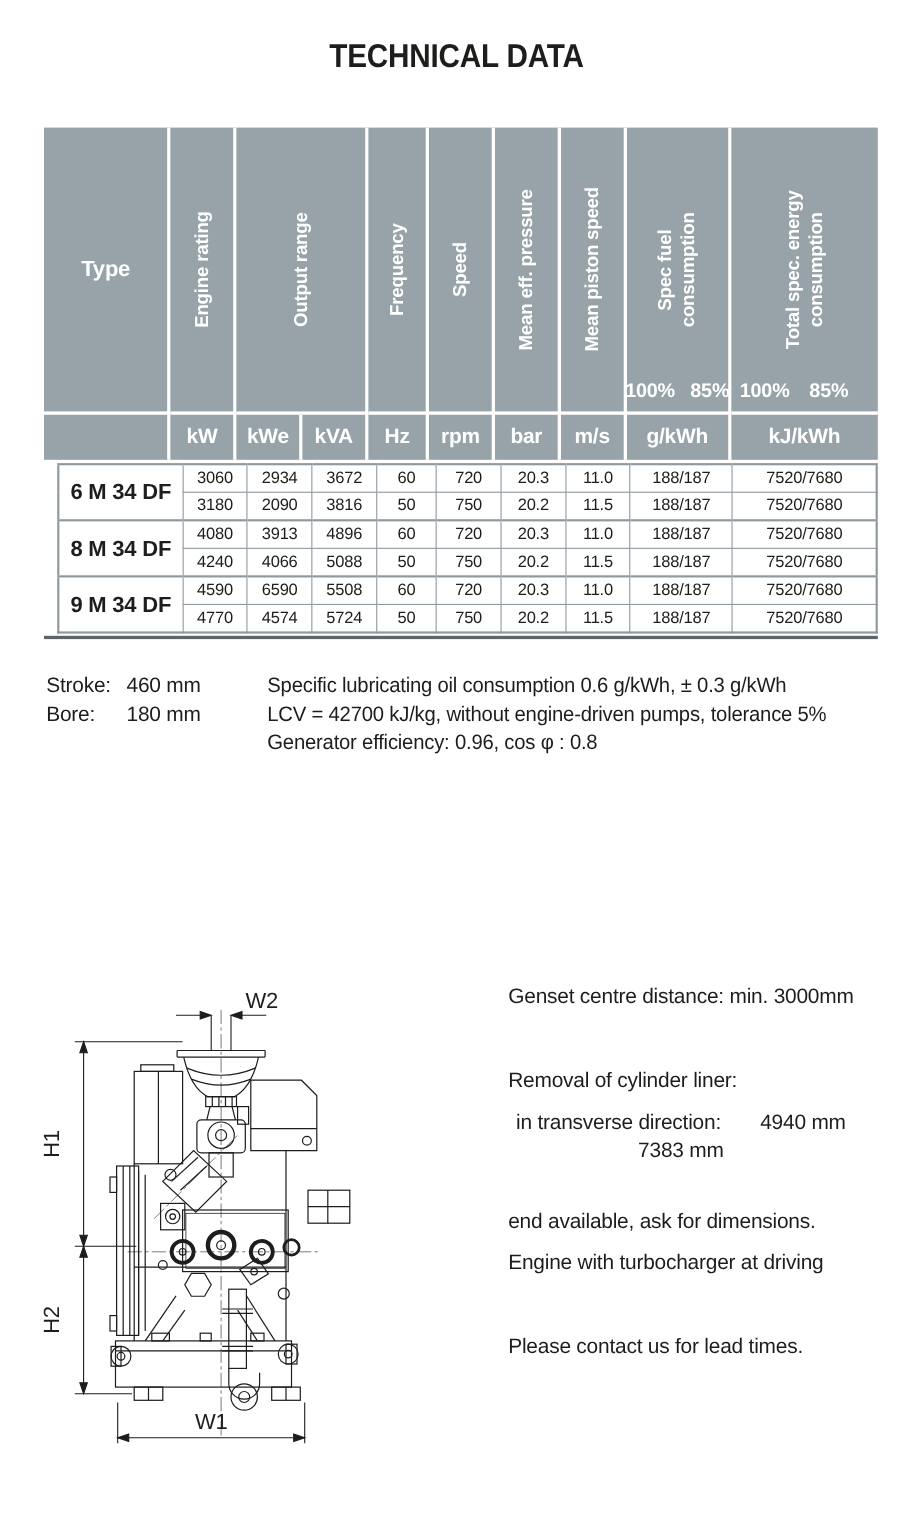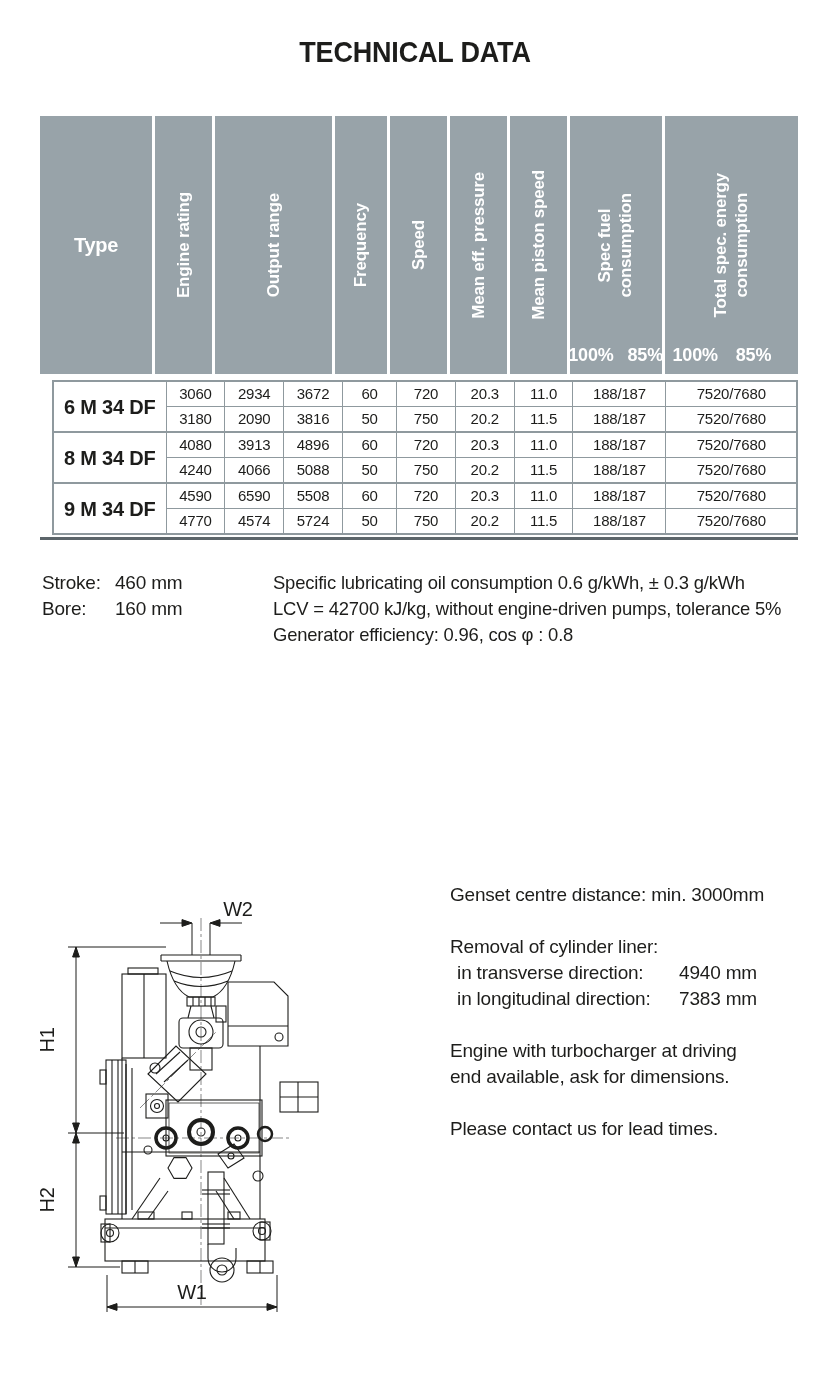--- a/index.html
+++ b/index.html
@@ -48,31 +48,31 @@
   .data-block { margin-top:3px; border-bottom:3px solid #5c656a; padding-bottom:2px;padding-left:12px; }
   .data-table { border-collapse:collapse; border:2px solid #8f999e; }
   .data-table td {
     border:1px solid #8f999e; height:24px; padding:0;
     text-align:center; font-size:15px; line-height:24px; background:#fff;
   }
   .data-table tr.gstart td { border-top:2px solid #8f999e; }
   .data-table td.type-cell { font-weight:bold; font-size:20px; }
 
   
-  .notes { display:flex; margin:30px 0 0 42px; white-space:nowrap;gap:30px; }
+  .notes { display:flex; margin:30px 0 0 42px; white-space:nowrap; }
   .notes-left { width:201px; }
   .note-pair { display:flex; font-size:19px; line-height:26px; }
   .note-pair .lbl { width:73px; }
   .notes-right { font-size:19px; line-height:26px; transform:scaleX(0.97); transform-origin:0 0; }
   .notes-right p { margin:0; }
 
   
   .drawing { position:absolute; left:28px; top:876px; }
   .info { position:absolute; left:450px; top:882px; font-size:19px; line-height:26px; white-space:nowrap; }
-  .info p { margin:0; }
+  .info p { margin:12px; }
   .info .gap { height:26px; }
   .dim-row { display:flex;justify-content:center; }
   .dim-row .dlbl { width:222px; }
 </style>
 </head>
 <body>
 
 <div class="page">
 
   <h1 class="title">TECHNICAL DATA</h1>
@@ -156,20 +156,32 @@
                 <div class="vlabel">
             <span>Total spec. energy</span>
             <span>consumption</span>
           </div>
               </div>
           <div class="load-strip left-lean">
             <span>100%</span>
                 <span>85%</span>
           </div>
         </th>
+      </tr>
+      <tr class="units">
+        <th></th>
+        <th>kW</th>
+        <th>kWe</th>
+        <th>kVA</th>
+        <th>Hz</th>
+        <th>rpm</th>
+        <th>bar</th>
+        <th>m/s</th>
+        <th>g/kWh</th>
+        <th>kJ/kWh</th>
       </tr>
     </tbody>
       </table>
 
     <div class="data-block">
       <table class="data-table">
         <colgroup>
           <col style="width:15.2%">
             <col style="width:7.9%">
             <col style="width:7.9%">
@@ -257,21 +269,21 @@
   </div>
 
   <div class="notes">
     <div class="notes-left">
       <div class="note-pair">
         <span class="lbl">Stroke:</span>
         <span>460 mm</span>
       </div>
       <div class="note-pair">
         <span class="lbl">Bore:</span>
-        <span>160 mm</span>
+        <span>180 mm</span>
       </div>
     </div>
     <div class="notes-right">
       <p>Specific lubricating oil consumption 0.6 g/kWh, ± 0.3 g/kWh</p>
       <p>LCV = 42700 kJ/kg, without engine-driven pumps, tolerance 5%</p>
       <p>Generator efficiency: 0.96, cos φ : 0.8</p>
     </div>
   </div>
 
   <svg class="drawing" width="300" height="450" viewBox="0 0 300 450">
@@ -417,23 +429,22 @@
 
   <div class="info">
     <p>Genset centre distance: min. 3000mm</p>
     <div class="gap"></div>
     <p>Removal of cylinder liner:</p>
     <div class="dim-row">
       <span class="dlbl">in transverse direction:</span>
       <span>4940 mm</span>
     </div>
     <div class="dim-row">
-      <span class="dlbl">in longitudinal direction:</span>
       <span>7383 mm</span>
     </div>
     <div class="gap"></div>
+    <p>end available, ask for dimensions.</p>
     <p>Engine with turbocharger at driving</p>
-    <p>end available, ask for dimensions.</p>
     <div class="gap"></div>
     <p>Please contact us for lead times.</p>
   </div>
 
 </div>
 
 </body></html>

